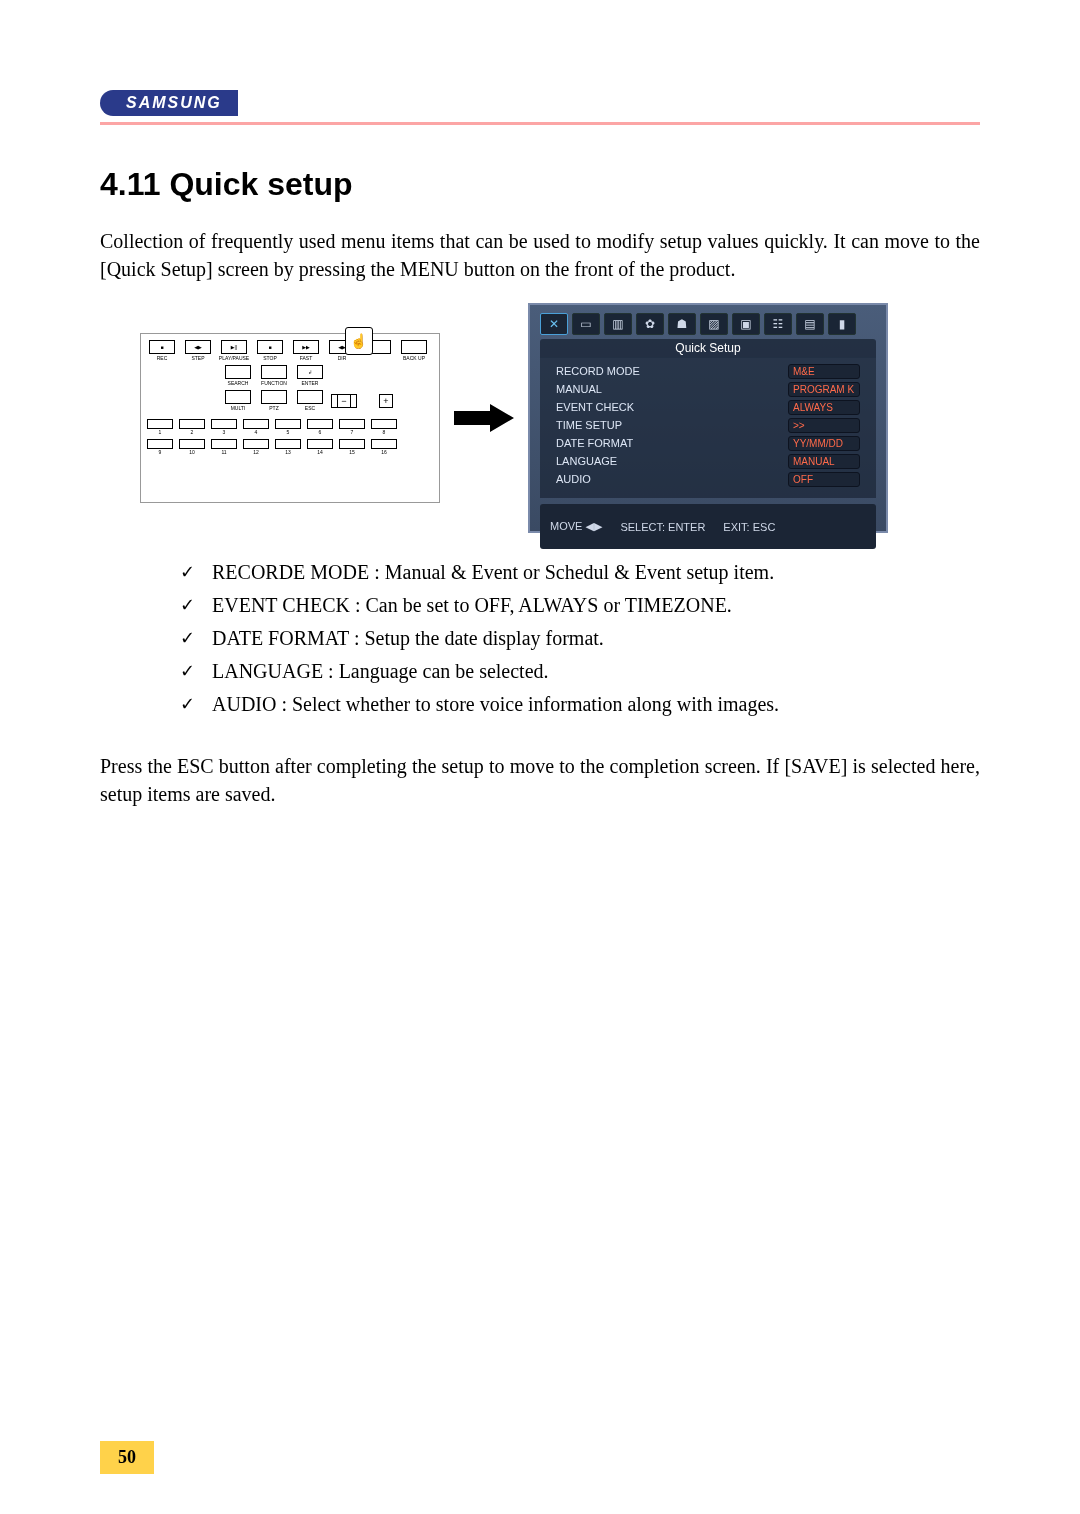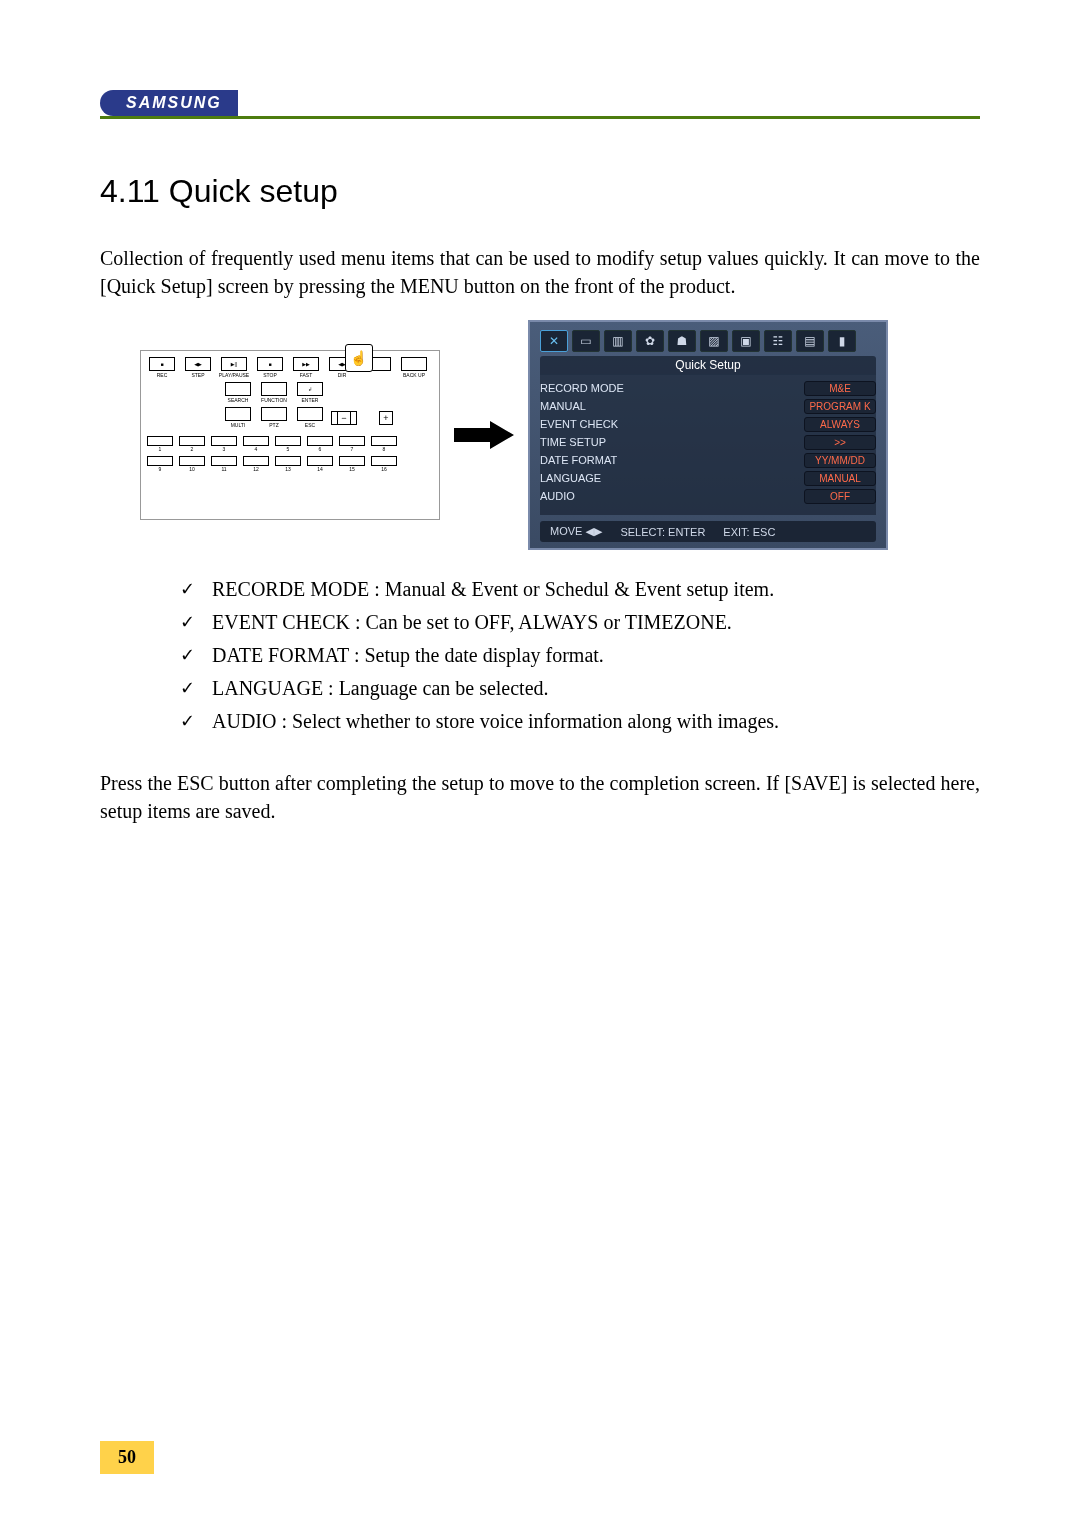--- a/index.html
+++ b/index.html
@@ -5,29 +5,29 @@
   * { box-sizing: border-box; margin: 0; padding: 0; }
   body {
     font-family: Georgia, 'Times New Roman', serif;
     background: #fff;
     width: 1080px;
     margin: 0 auto;
     padding: 90px 100px 60px 100px;
     color: #000;
     font-size: 20px;
   }
-  .logo-bar { border-bottom: 3px solid #4d7c0f; padding-bottom: 0; margin-bottom: 54px; }
+  .logo-bar { border-bottom: 3px solid #fca5a5; padding-bottom: 6px; margin-bottom: 41px; }
   .logo {
     display: inline-block; background: #2a3a8a; color: #fff;
     padding: 4px 16px 4px 26px; border-radius: 20px 0 0 20px;
     font-weight: bold; font-style: italic; letter-spacing: 2px; font-family: Arial, sans-serif; font-size: 16px;
   }
   h1 {
     font-family: Arial, Helvetica, sans-serif;
-    font-weight: 400; font-size: 32px; margin-bottom: 34px;
+    font-weight: 700; font-size: 32px; margin-bottom: 24px;
   }
   p.intro { text-align: justify; line-height: 1.4; margin-bottom: 20px; }
   p.outro { text-align: justify; line-height: 1.4; margin-top: 36px; }
   .figure-row { display: flex; align-items: center; gap: 14px; margin: 18px 0 28px 40px; }
   
   .remote {
     width: 300px; height: 170px; border: 1px solid #999; background: #fff;
     display: flex; flex-direction: column; padding: 6px; font-family: Arial, sans-serif;
   }
   .remote-row { display: flex; gap: 6px; margin-bottom: 4px; }
@@ -62,30 +62,30 @@
   .osd-iconbar { display:flex; gap:4px; padding: 8px 10px 2px; }
   .osd-icon {
     width: 28px; height: 22px; border: 1px solid #233; background: #1a2535;
     border-radius: 2px; display:flex; align-items:center; justify-content:center; font-size:12px;
   }
   .osd-icon.active { border-color:#4aa0d8; color:#6ac0f0; }
   .osd-title {
     margin: 2px 10px 0; padding: 2px 6px; font-size: 12px; color:#fff;
     border-bottom: 1px solid #223044; background: rgba(20,30,45,0.7); border-radius:3px 3px 0 0;text-align:center;
   }
-  .osd-body { margin: 0 10px; background: rgba(20,30,45,0.6); height: 140px; padding: 4px 0; }
+  .osd-body { margin: 0 10px; background: rgba(20,30,45,0.6); height: 140px; padding: 4px 16px; }
   .osd-row { display:flex; justify-content:space-between; align-items:center; height:18px; }
   .osd-label { color:#dde6f5; font-size:11px; }
   .osd-val {
-    min-width: 72px; padding: 1px 4px; font-size:10px; text-align:center;
+    min-width: 72px; padding: 1px 4px; font-size:10px; text-align:left;
     color:#ff6a4a; background:#1b2535; border:1px solid #0d1320; border-radius:3px;
   }
   .osd-footer {
     margin: 6px 10px 0; display:flex; gap:18px;
-    background: #1b2535; padding: 4px 10px; font-size:11px; border-radius:3px;
+    background: #1b2535; padding: 16px 10px; font-size:11px; border-radius:3px;
     color:#cfd8e8; align-items:center;
   }
   .osd-footer .arrow { font-size:11px; }
   
   ul.checks { list-style: none; margin: 20px 0 20px 80px; }
   ul.checks li { margin: 10px 0; position: relative; padding-left: 32px; }
   ul.checks li::before {
     content: "✓"; position: absolute; left: 0; top: 0;
     font-size: 18px; color: #000;
   }

